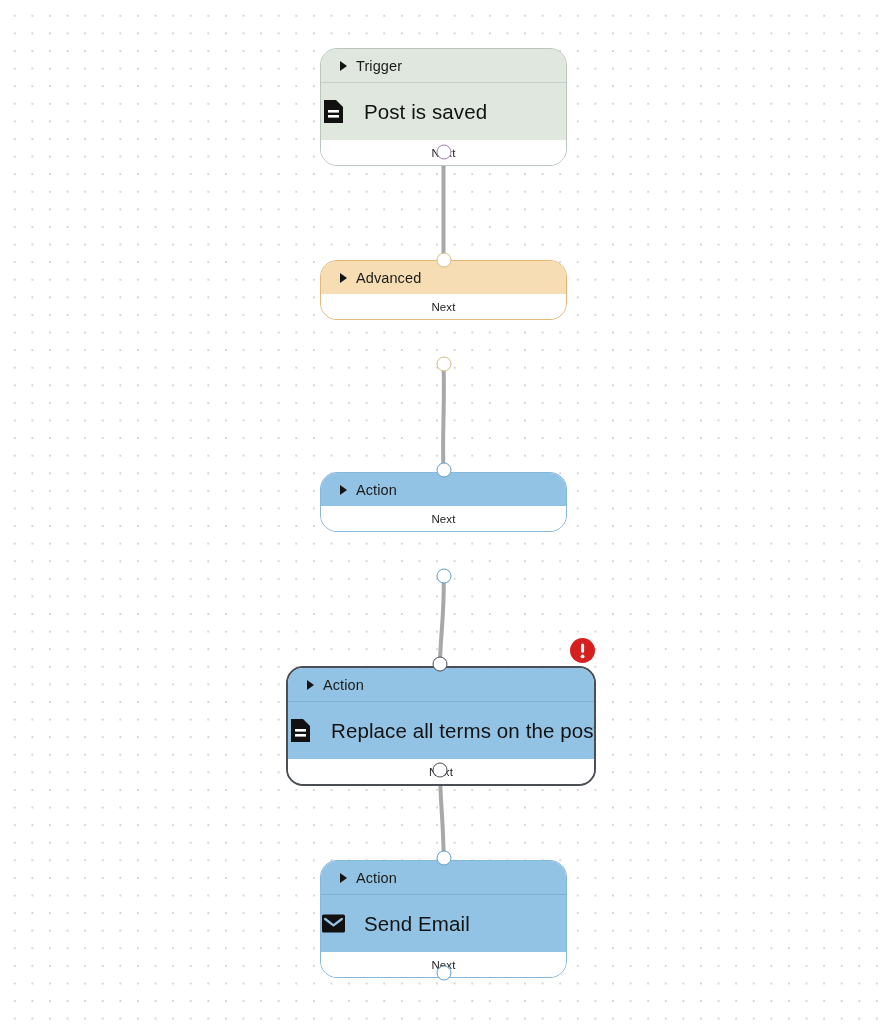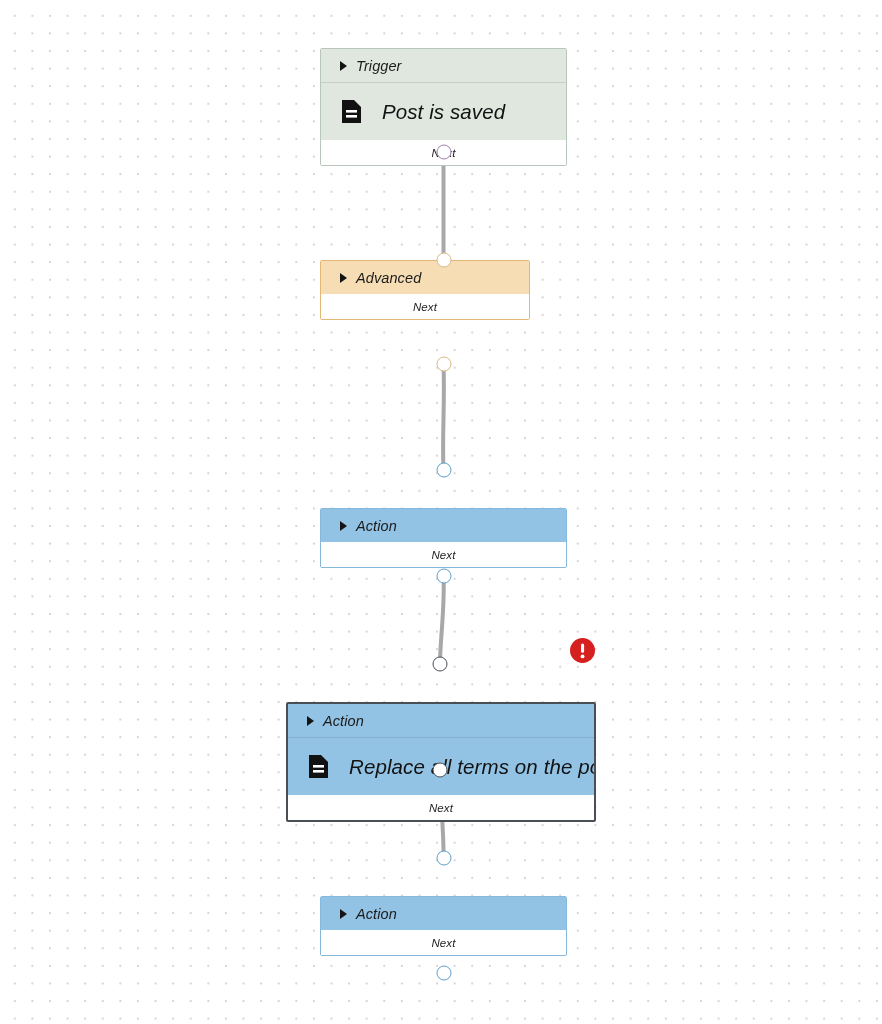--- a/index.html
+++ b/index.html
@@ -25,24 +25,23 @@
   #wires {
     position: absolute;
     left: 0; top: 0;
     width: 882px; height: 1024px;
     pointer-events: none;
   }
 
   
   .node {
     position: absolute;
-    border-radius: 2px;
+    border-radius: 17px;
     background: #ffffff;
     overflow: hidden;
-    font-style: italic;
   }
 
   .node-head {
     display: flex;
     align-items: center;
     height: 33px;
     padding-left: 19px;
     font-size: 14.5px;
     color: #1b1b1b;
     letter-spacing: .1px;
@@ -54,21 +53,20 @@
     border-top: 5px solid transparent;
     border-bottom: 5px solid transparent;
     margin-right: 9px;
     flex: none;
   }
 
   .node-body {
     display: flex;
     align-items: center;
     height: 58px;
-    padding-left: 18px;
     border-top: 1px solid rgba(0,0,0,.10);
   }
 
   .node-icon {
     width: 25px; height: 25px;
     flex: none;
     margin-right: 18px;
     display: flex; align-items: center; justify-content: center;
   }
   .node-icon svg { display: block; }
@@ -91,21 +89,21 @@
     letter-spacing: .1px;
   }
 
   
   .v-trigger  { border: 1px solid #b9c6bb; }
   .v-trigger  .node-head, .v-trigger .node-body { background: #dfe7df; }
 
   .v-advanced { border: 1px solid #e3b877; }
   .v-advanced .node-head, .v-advanced .node-body { background: #f6ddb4; }
 
-  .v-action   { border: 1px solid #86b7dd; margin-top: 36px; }
+  .v-action   { border: 1px solid #86b7dd; }
   .v-action   .node-head, .v-action .node-body { background: #93c3e4; }
 
   .v-action.is-selected { border: 2px solid #4a4f55; }
 
   
   .port {
     position: absolute;
     width: 15px; height: 15px;
     border-radius: 50%;
     background: #ffffff;
@@ -152,21 +150,21 @@
           <rect x="6" y="11" width="11" height="2.6" fill="#fff"></rect>
           <rect x="6" y="16" width="11" height="2.6" fill="#fff"></rect>
         </svg>
       </span>
       <span class="node-title">Post is saved</span>
     </div>
     <div class="node-foot">Next</div>
   </div>
   <span class="port c-green" style="left:443.5px; top:152px;"></span>
 
-  <div class="node v-advanced" style="left:320px; top:260px; width:210px;">
+  <div class="node v-advanced" style="left:320px; top:260px; width:247px;">
     <div class="node-head">
       <span class="tri"></span>
       <span>Advanced</span>
     </div>
     <div class="node-foot">Next</div>
   </div>
   <span class="port c-tan" style="left:443.5px; top:260px;"></span>
   <span class="port c-tan" style="left:443.5px; top:364px;"></span>
 
   <div class="node v-action" style="left:320px; top:472px; width:247px;">
@@ -204,18 +202,27 @@
       <rect x="11" y="5.5" width="3.1" height="9.2" rx="1.5" fill="#ffffff"></rect>
       <circle cx="12.55" cy="18.4" r="1.95" fill="#ffffff"></circle>
     </svg>
   </div>
 
   <div class="node v-action" style="left:320px; top:860px; width:247px;">
     <div class="node-head">
       <span class="tri"></span>
       <span>Action</span>
     </div>
+    <div class="node-body">
+      <span class="node-icon">
+        <svg width="25" height="21" viewBox="0 0 25 21">
+          <rect x="1" y="1.5" width="23" height="18" rx="1.6" fill="#111"></rect>
+          <path d="M4.2 6 L12.5 12.4 L20.8 6" fill="none" stroke="#93c3e4" stroke-width="2.3" stroke-linecap="round" stroke-linejoin="round"></path>
+        </svg>
+      </span>
+      <span class="node-title">Send Email</span>
+    </div>
     <div class="node-foot">Next</div>
   </div>
   <span class="port c-blue" style="left:443.5px; top:858px;"></span>
   <span class="port c-blue" style="left:443.5px; top:973px;"></span>
 
 </div>
 
 </body></html>

